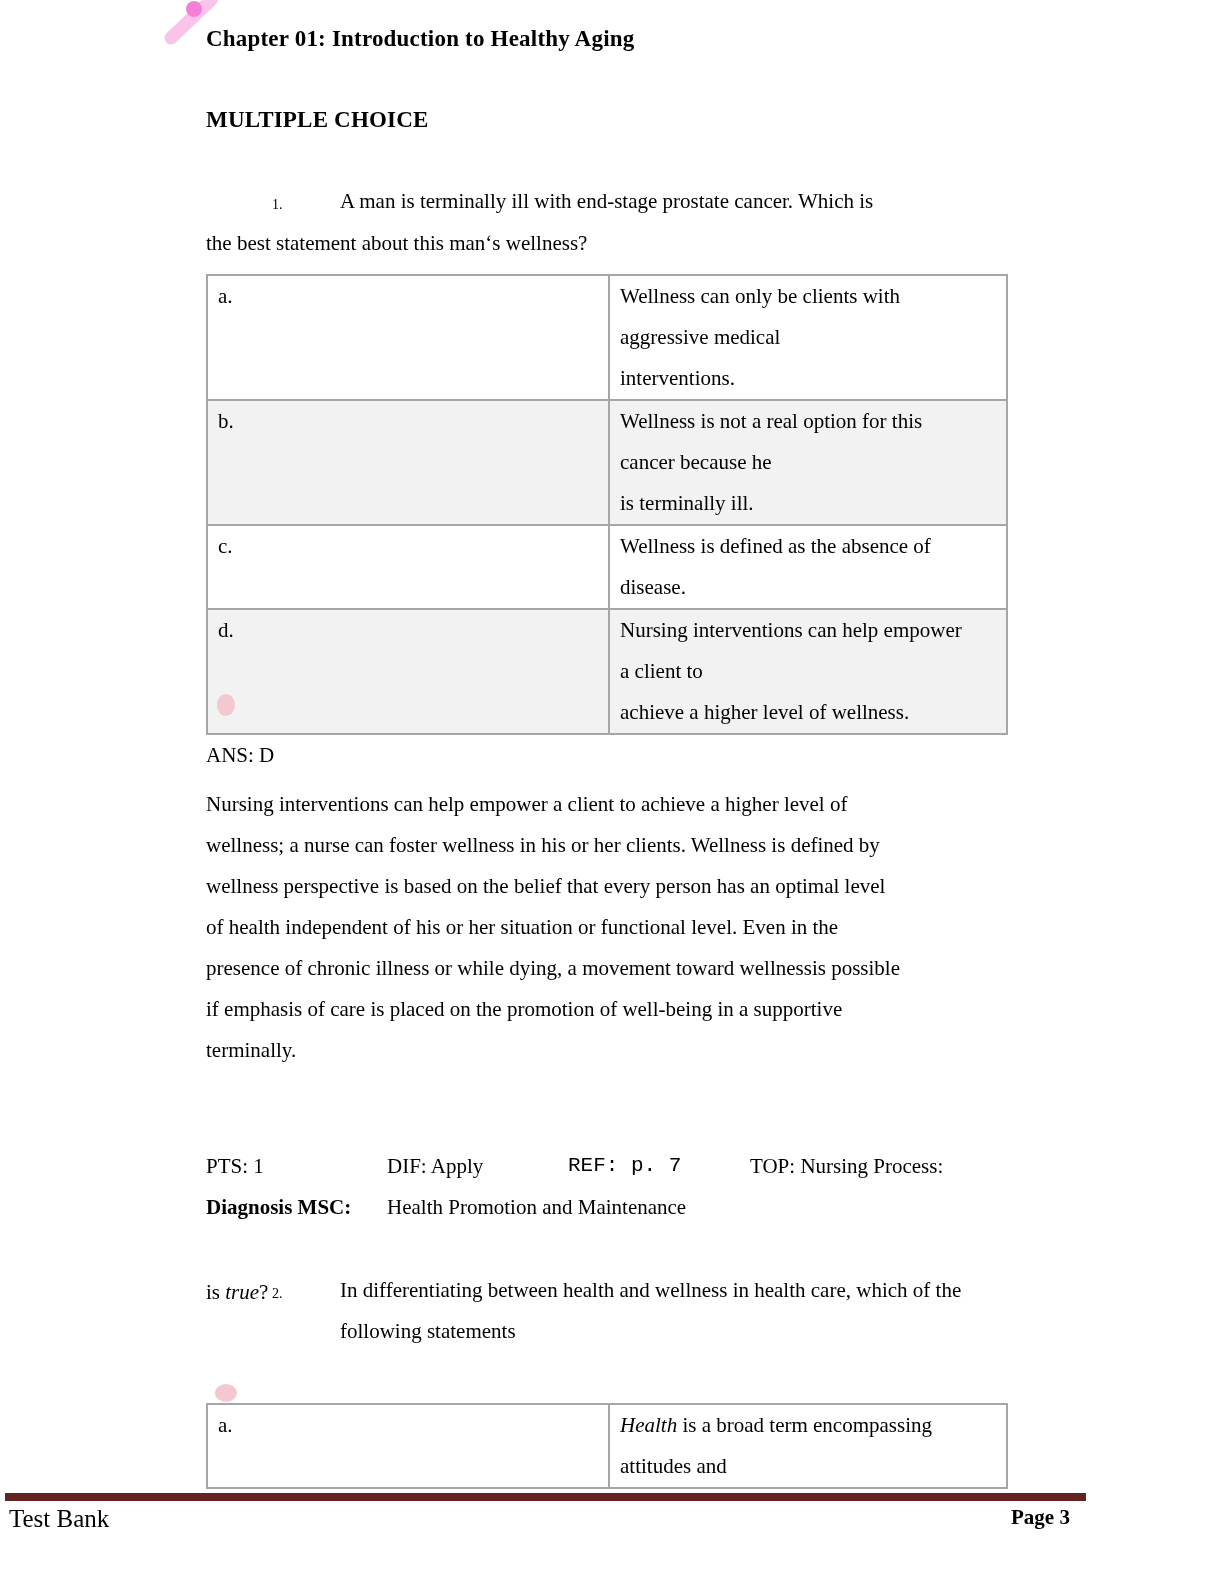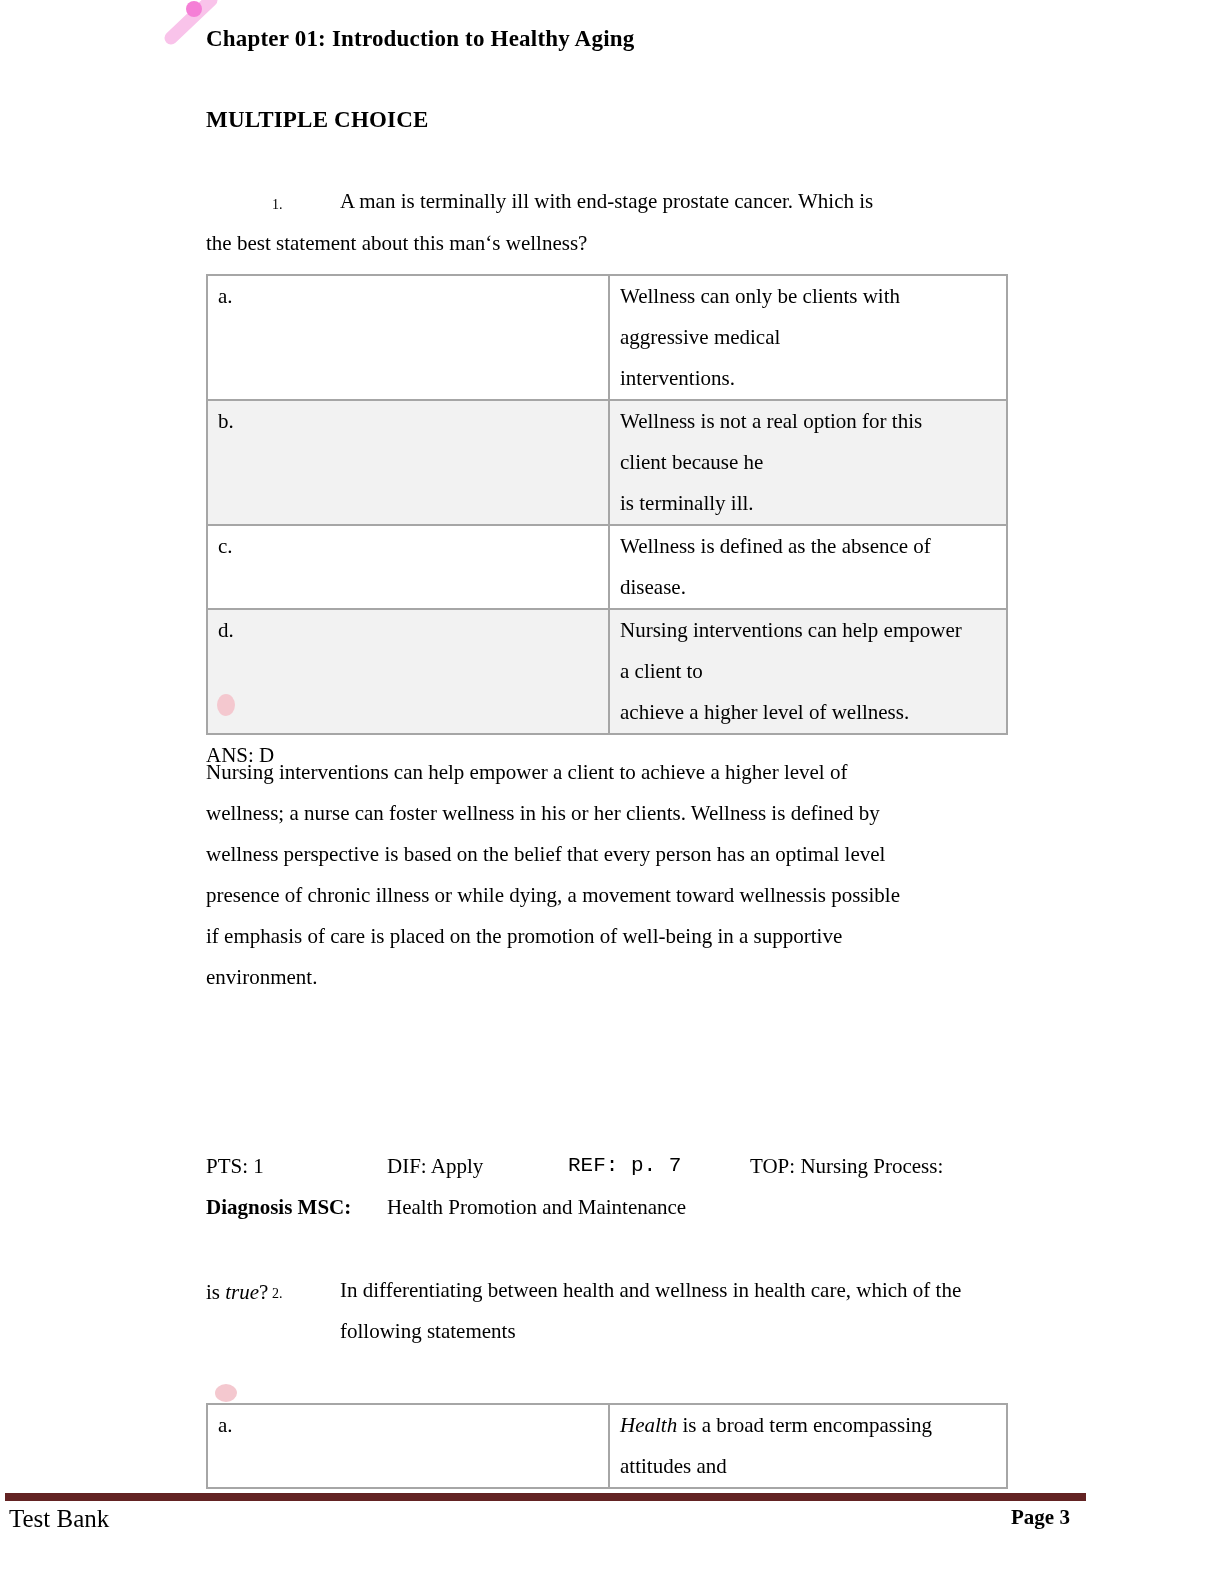--- a/index.html
+++ b/index.html
@@ -43,21 +43,21 @@
     <td>
       <span class="opt-line">Wellness can only be clients with</span>
       <span class="opt-line">aggressive medical</span>
       <span class="opt-line">interventions.</span>
     </td>
   </tr>
   <tr class="shade">
     <td class="lbl">b.</td>
     <td>
       <span class="opt-line">Wellness is not a real option for this</span>
-      <span class="opt-line">client because he</span>
+      <span class="opt-line">cancer because he</span>
       <span class="opt-line">is terminally ill.</span>
     </td>
   </tr>
   <tr>
     <td class="lbl">c.</td>
     <td>
       <span class="opt-line">Wellness is defined as the absence of</span>
       <span class="opt-line">disease.</span>
     </td>
   </tr>
@@ -69,27 +69,28 @@
       <span class="opt-line">achieve a higher level of wellness.</span>
     </td>
   </tr>
 </tbody>
   </table>
 
 <div class="abs pink-dot" style="left:217px; top:694px;"></div>
 
 <div class="abs txt" style="top:743px;">ANS: D</div>
 
-<div class="abs txt" style="top:752px; line-height:41px;">
+<div class="abs txt" style="top:784px; line-height:41px;">
   <div>Nursing interventions can help empower a client to achieve a higher level of</div>
   <div>wellness; a nurse can foster wellness in his or her clients. Wellness is defined by</div>
   <div>wellness perspective is based on the belief that every person has an optimal level</div>
+  <div>of health independent of his or her situation or functional level. Even in the</div>
   <div>presence of chronic illness or while dying, a movement toward wellnessis possible</div>
   <div>if emphasis of care is placed on the promotion of well-being in a supportive</div>
-  <div>environment.</div>
+  <div>terminally.</div>
 </div>
 
 <div class="abs txt" style="left:206px; top:1154px;">PTS:  1</div>
 <div class="abs txt" style="left:387px; top:1154px;">DIF:  Apply</div>
 <div class="abs txt" style="left:568px; top:1154px;font-family:Liberation Mono, monospace;">REF:  p. 7</div>
 <div class="abs txt" style="left:750px; top:1154px;">TOP: Nursing Process:</div>
 <div class="abs txt" style="left:206px; top:1195px;font-weight:bold;">Diagnosis MSC:</div>
 <div class="abs txt" style="left:387px; top:1195px;">Health Promotion and Maintenance</div>
 
 <div class="abs qnum" style="left:272px; top:1286px;">2.</div>

